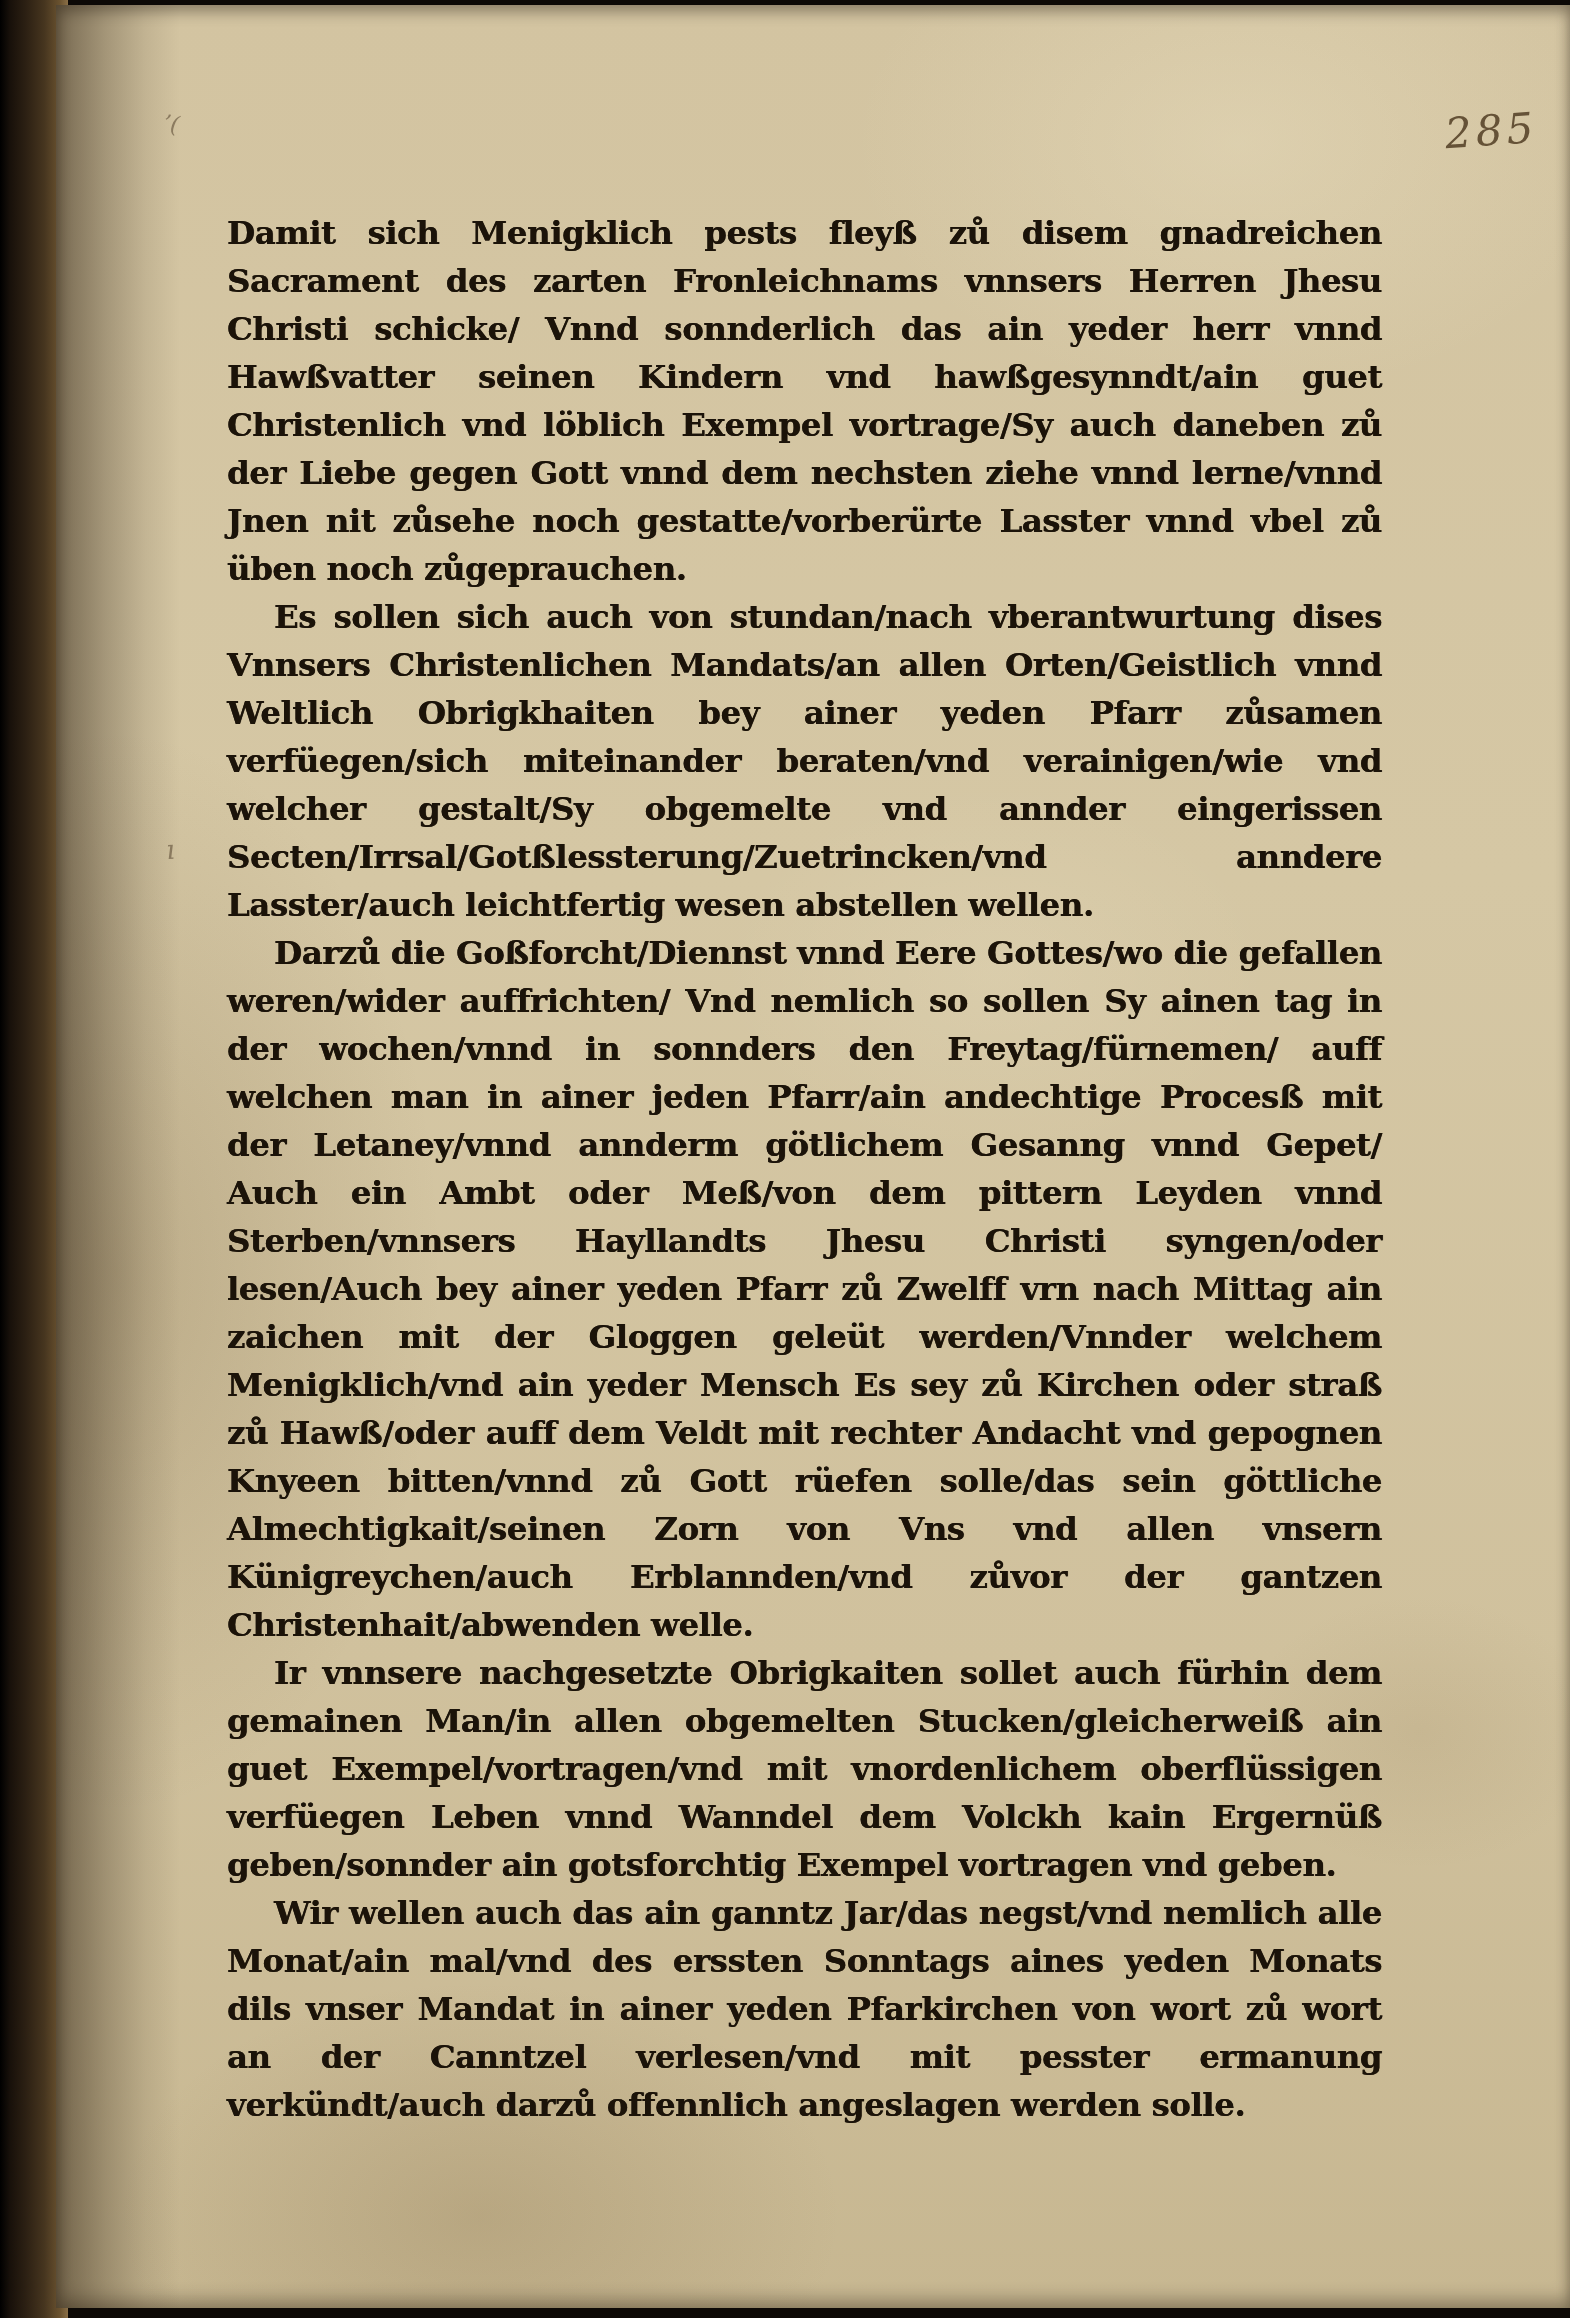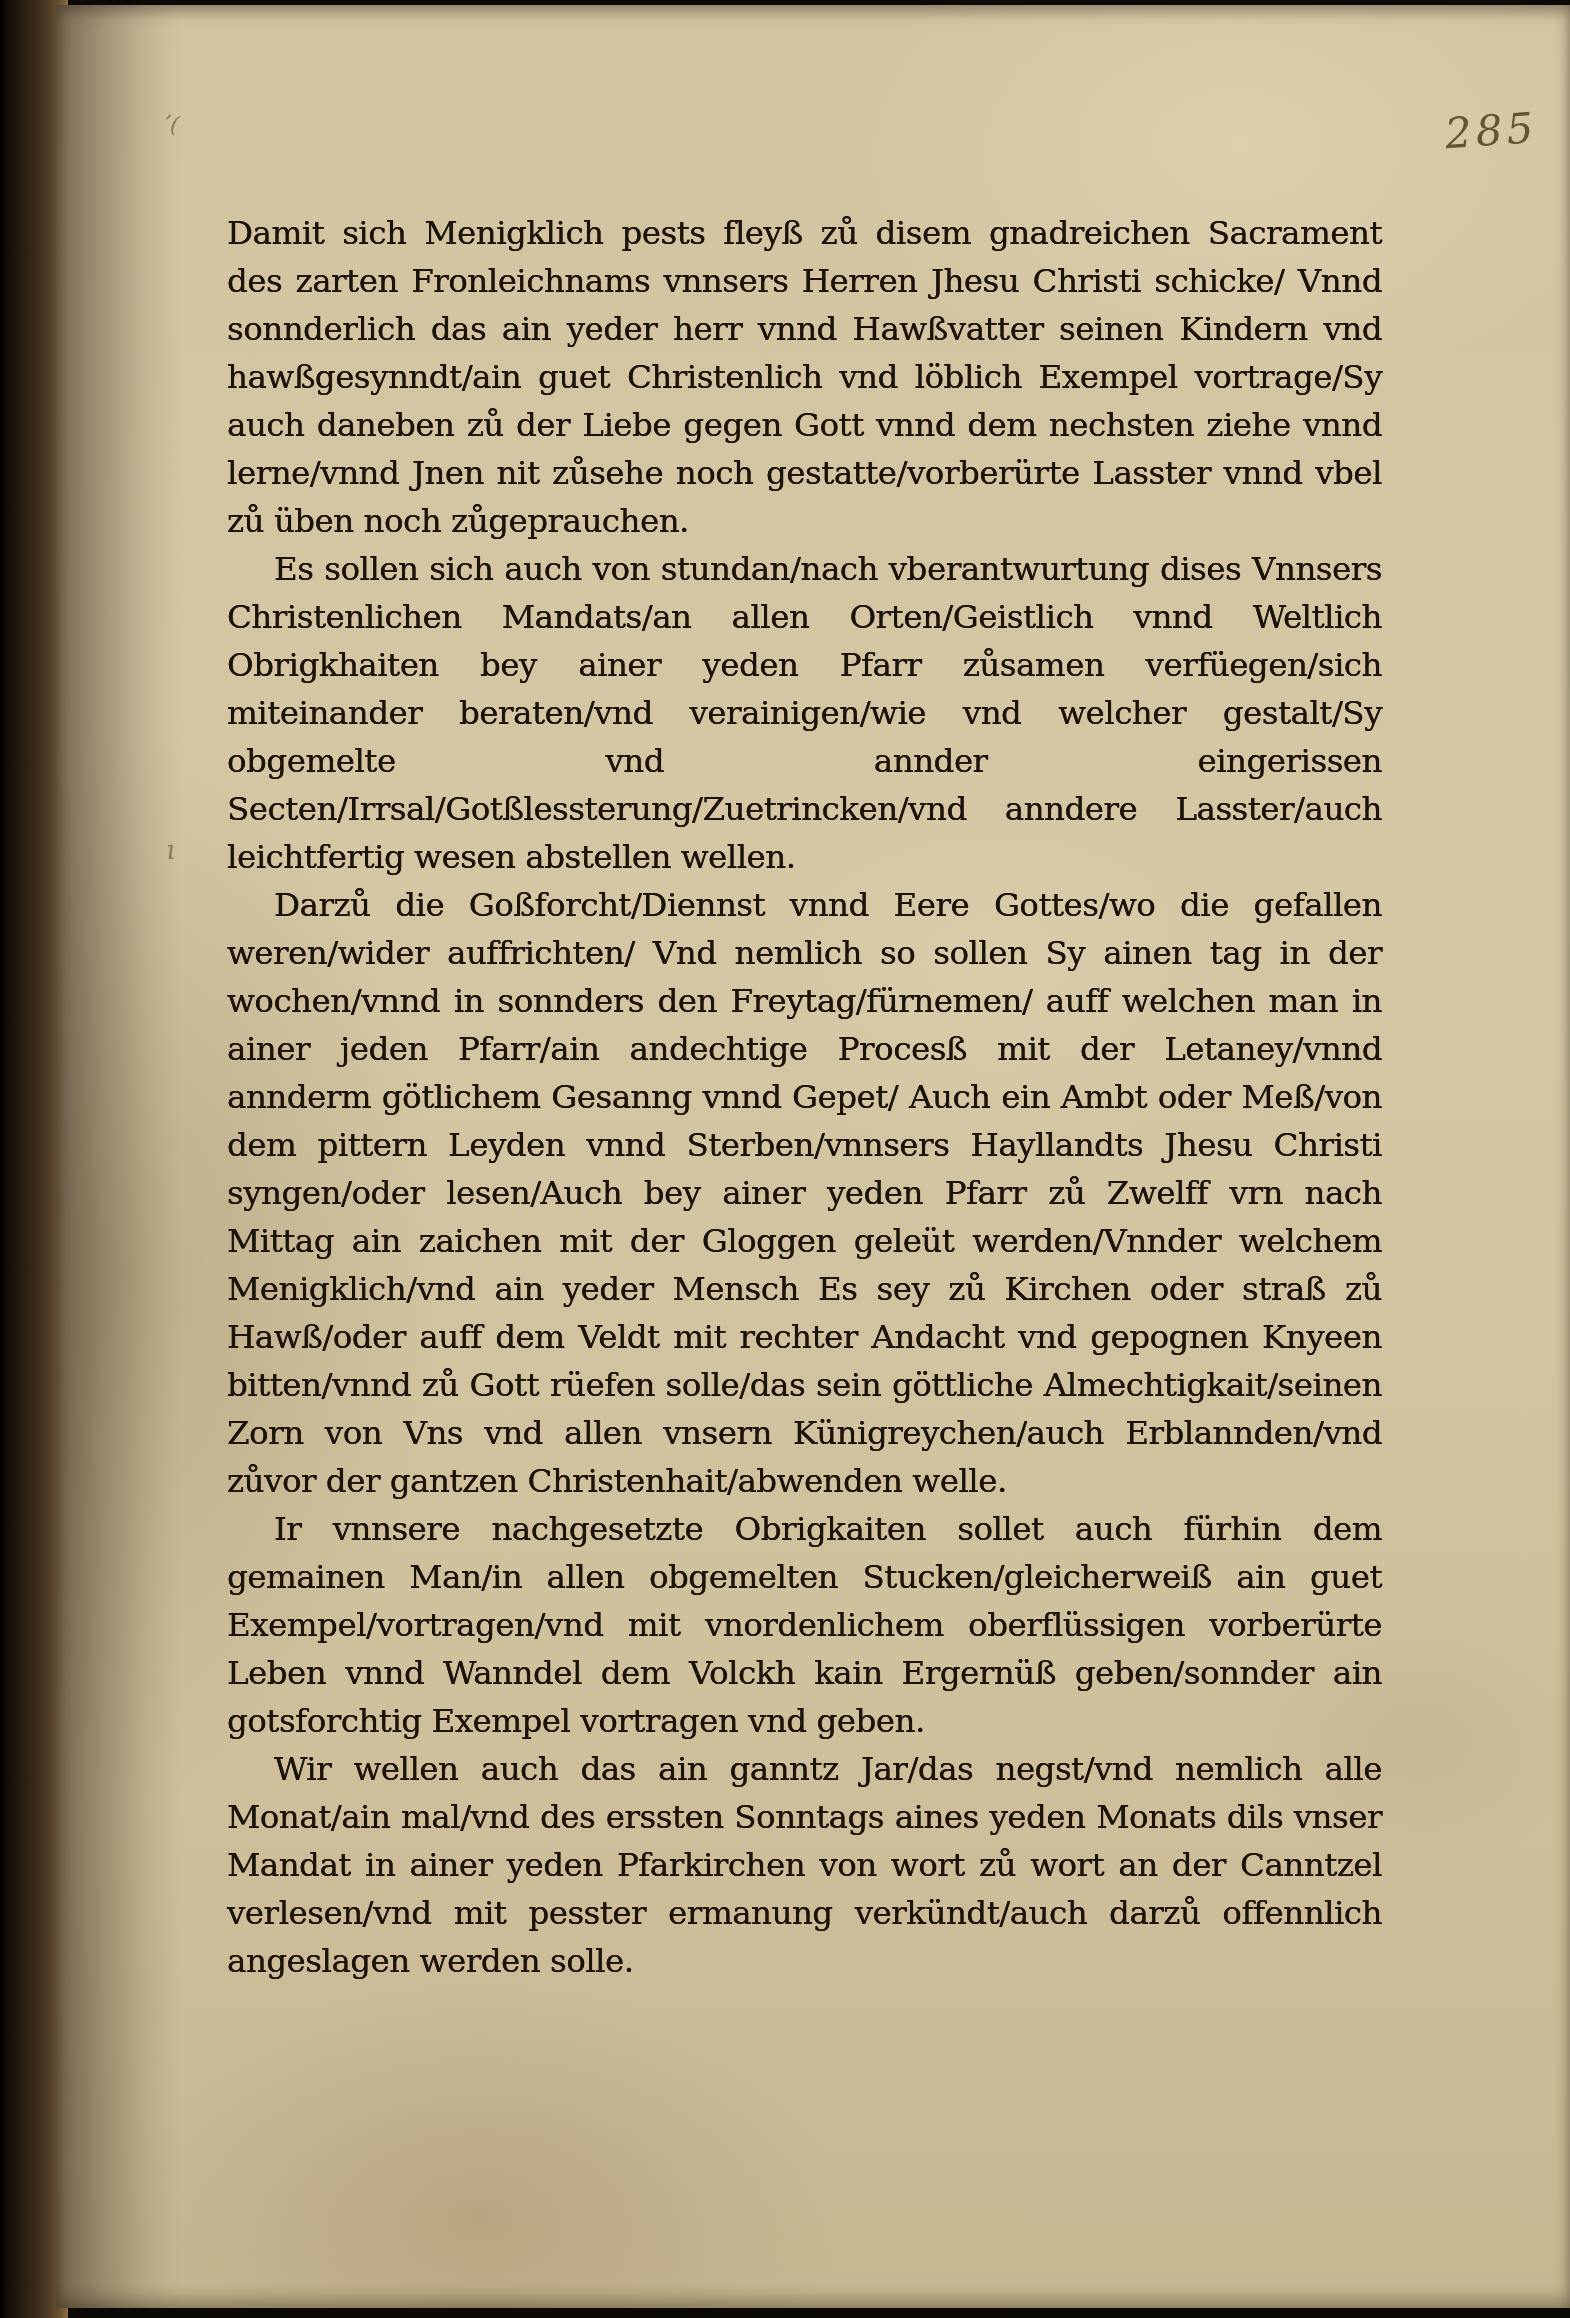--- a/index.html
+++ b/index.html
@@ -60,21 +60,21 @@
   }
 
   
   .textblock {
     position: absolute;
     left: 171px;
     top: 204px;
     width: 1155px;
     color: #1b1309;
     font-family: "DejaVu Serif", serif;
-    font-weight: 400;
+    font-weight: 700;
     font-size: 32.5px;
     line-height: 48px;
     letter-spacing: -0.5px;
     text-align: justify;
     text-shadow: 0 0 0.5px rgba(22,14,5,0.85), 0.5px 0 0 rgba(22,14,5,0.25);
   }
 
   .textblock p {
     margin: 0;
     padding: 0;
@@ -124,20 +124,20 @@
     <div class="pagenum">285</div>
 
     <div class="mark mark1">ʼ(</div>
 
     <div class="mark mark2">ı</div>
 
     <div class="textblock">
       <p>Damit sich Menigklich pests fleyß zů disem gnadreichen Sacrament des zarten Fronleichnams vnnsers Herren Jhesu Christi schicke/ Vnnd sonnderlich das ain yeder herr vnnd Hawßvatter seinen Kindern vnd hawßgesynndt/ain guet Christenlich vnd löblich Exempel vortrage/Sy auch daneben zů der Liebe gegen Gott vnnd dem nechsten ziehe vnnd lerne/vnnd Jnen nit zůsehe noch gestatte/vorberürte Lasster vnnd vbel zů üben noch zůgeprauchen.</p>
       <p>Es sollen sich auch von stundan/nach vberantwurtung dises Vnnsers Christenlichen Mandats/an allen Orten/Geistlich vnnd Weltlich Obrigkhaiten bey ainer yeden Pfarr zůsamen verfüegen/sich miteinander beraten/vnd verainigen/wie vnd welcher gestalt/Sy obgemelte vnd annder eingerissen Secten/Irrsal/Gotßlessterung/Zuetrincken/vnd anndere Lasster/auch leichtfertig wesen abstellen wellen.</p>
       <p>Darzů die Goßforcht/Diennst vnnd Eere Gottes/wo die gefallen weren/wider auffrichten/ Vnd nemlich so sollen Sy ainen tag in der wochen/vnnd in sonnders den Freytag/fürnemen/ auff welchen man in ainer jeden Pfarr/ain andechtige Procesß mit der Letaney/vnnd annderm götlichem Gesanng vnnd Gepet/ Auch ein Ambt oder Meß/von dem pittern Leyden vnnd Sterben/vnnsers Hayllandts Jhesu Christi syngen/oder lesen/Auch bey ainer yeden Pfarr zů Zwelff vrn nach Mittag ain zaichen mit der Gloggen geleüt werden/Vnnder welchem Menigklich/vnd ain yeder Mensch Es sey zů Kirchen oder straß zů Hawß/oder auff dem Veldt mit rechter Andacht vnd gepognen Knyeen bitten/vnnd zů Gott rüefen solle/das sein göttliche Almechtigkait/seinen Zorn von Vns vnd allen vnsern Künigreychen/auch Erblannden/vnd zůvor der gantzen Christenhait/abwenden welle.</p>
-      <p>Ir vnnsere nachgesetzte Obrigkaiten sollet auch fürhin dem gemainen Man/in allen obgemelten Stucken/gleicherweiß ain guet Exempel/vortragen/vnd mit vnordenlichem oberflüssigen vorberürte Leben vnnd Wanndel dem Volckh kain Ergernüß geben/sonnder ain gotsforchtig Exempel vortragen vnd geben.</p>
+      <p>Ir vnnsere nachgesetzte Obrigkaiten sollet auch fürhin dem gemainen Man/in allen obgemelten Stucken/gleicherweiß ain guet Exempel/vortragen/vnd mit vnordenlichem oberflüssigen verfüegen Leben vnnd Wanndel dem Volckh kain Ergernüß geben/sonnder ain gotsforchtig Exempel vortragen vnd geben.</p>
       <p>Wir wellen auch das ain ganntz Jar/das negst/vnd nemlich alle Monat/ain mal/vnd des erssten Sonntags aines yeden Monats dils vnser Mandat in ainer yeden Pfarkirchen von wort zů wort an der Canntzel verlesen/vnd mit pesster ermanung verkündt/auch darzů offennlich angeslagen werden solle.</p>
     </div>
 
   </div>
 
 </div>
 
 
 </body></html>

